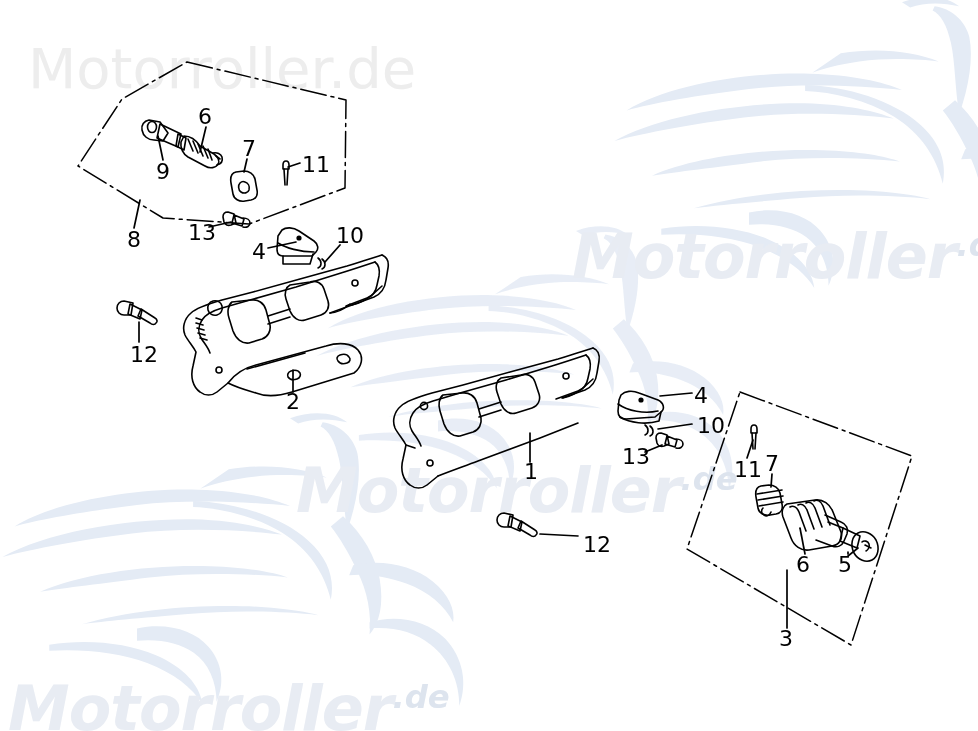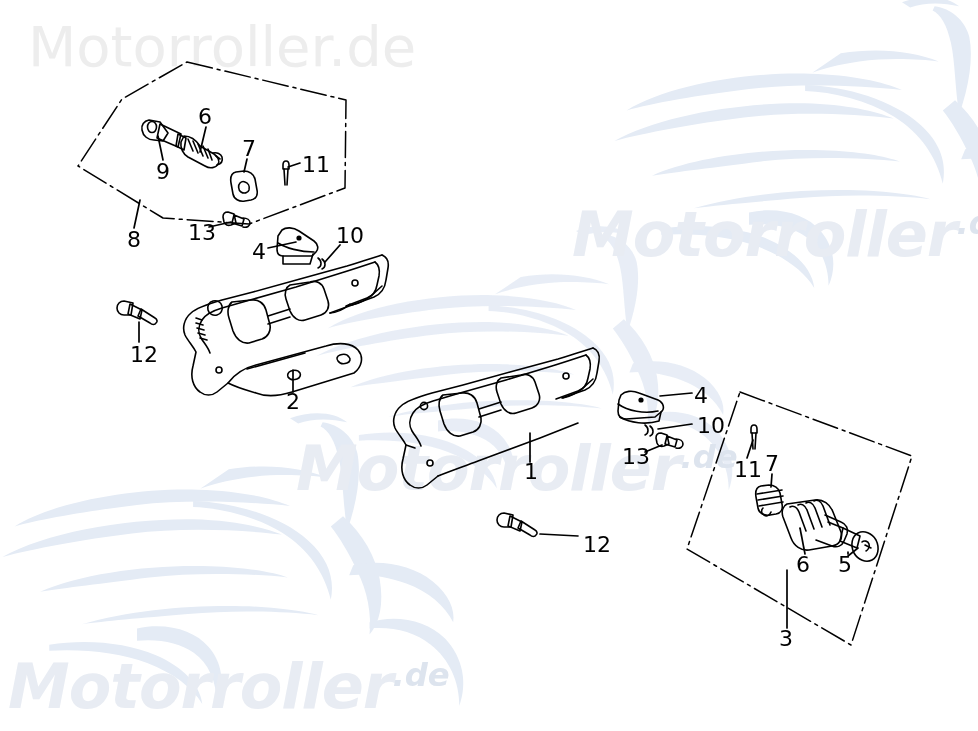--- a/index.html
+++ b/index.html
@@ -10,20 +10,21 @@
   }
   #stage{position:relative;width:978px;height:731px;background:#fff;overflow:hidden;}
   #stage svg{position:absolute;left:0;top:0;}
   .wm-text{
     position:absolute;
     color:#ececec;
     font-family:"DejaVu Sans", sans-serif;
     white-space:nowrap;
     user-select:none;
     pointer-events:none;
+    margin-top:22px;
   }
   .wm-top{
     left:28px; top:14px;
     font-size:56px;
     letter-spacing:0px;
     color:#ededed;
     font-weight:400;
   }
   .wm-italic{
     font-family:"DejaVu Sans", sans-serif;

